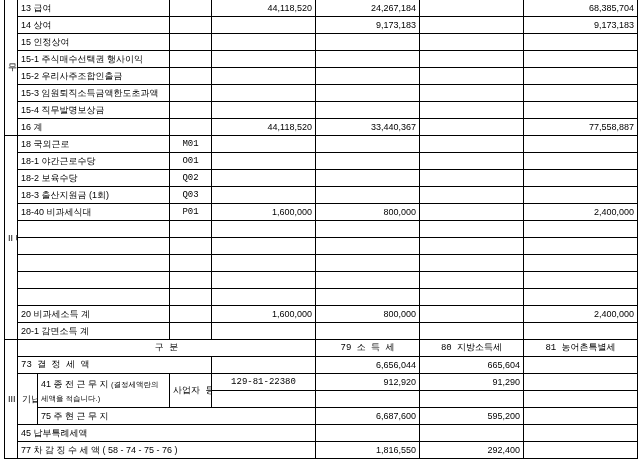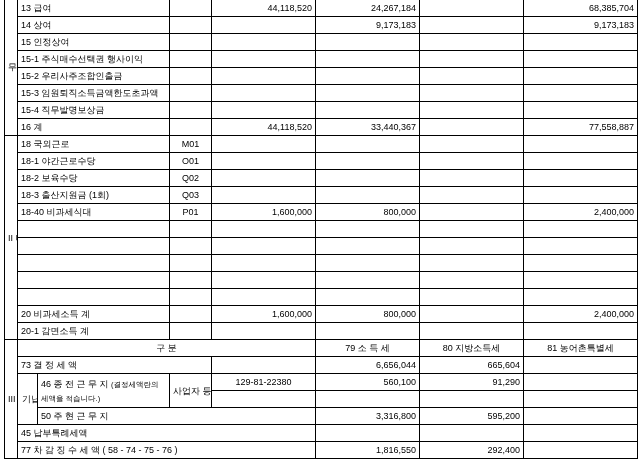--- a/index.html
+++ b/index.html
@@ -36,20 +36,21 @@
     font-size: 9px;
     vertical-align: middle;
     overflow: hidden;
     white-space: nowrap;
   }
   td.num {
     text-align: right;
   }
   td.ctr {
     text-align: center;
+    font-family: Liberation Mono, monospace;
   }
   td.lbl {
     text-align: left;
   }
   
   td.vert {
     width: 13px;
     padding: 0;
     text-align: center;
     vertical-align: middle;
@@ -283,40 +284,40 @@
         <td class="num">6,656,044</td>
         <td class="num">665,604</td>
         <td class="num"></td>
       </tr>
 
       <tr>
         <td class="vert" rowspan="3">
           <span class="vtext">기납부 세 액</span>
         </td>
         <td class="lbl two-line" rowspan="2">
-          <span>46 종 전 근 무 지</span>
+          <span>41 종 전 근 무 지</span>
           <span class="tiny">(결정세액란의 세액을 적습니다.)</span>
         </td>
         <td class="ctr two-line" rowspan="2">사업자 등록 번호</td>
         <td class="ctr">129-81-22380</td>
-        <td class="num">560,100</td>
+        <td class="num">912,920</td>
         <td class="num">91,290</td>
         <td class="num"></td>
       </tr>
 
       <tr>
         <td class="ctr"></td>
         <td class="num"></td>
         <td class="num"></td>
         <td class="num"></td>
       </tr>
 
       <tr>
-        <td class="lbl" colspan="3">50 주 현 근 무 지</td>
-        <td class="num">3,316,800</td>
+        <td class="lbl" colspan="3">75 주 현 근 무 지</td>
+        <td class="num">6,687,600</td>
         <td class="num">595,200</td>
         <td class="num"></td>
       </tr>
 
       <tr>
         <td class="lbl" colspan="4">45 납부특례세액</td>
         <td class="num"></td>
         <td class="num"></td>
         <td class="num"></td>
       </tr>

